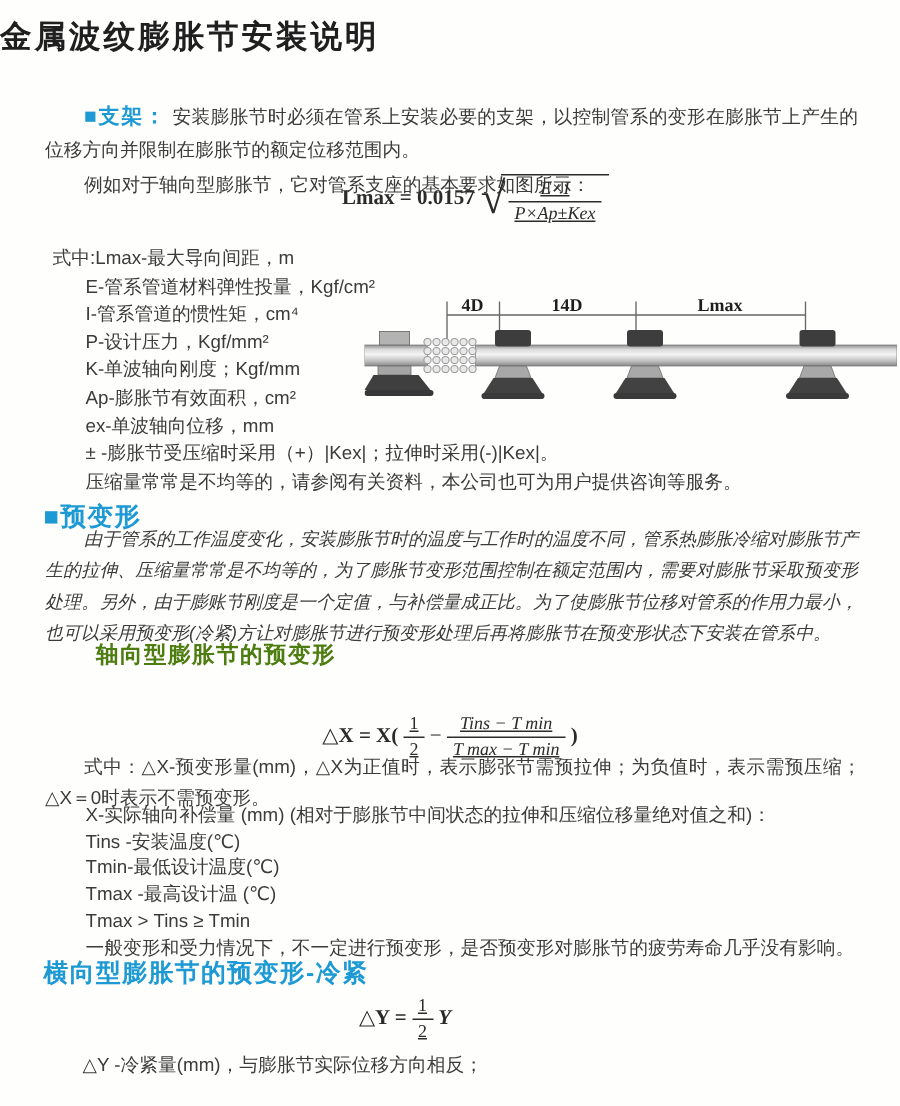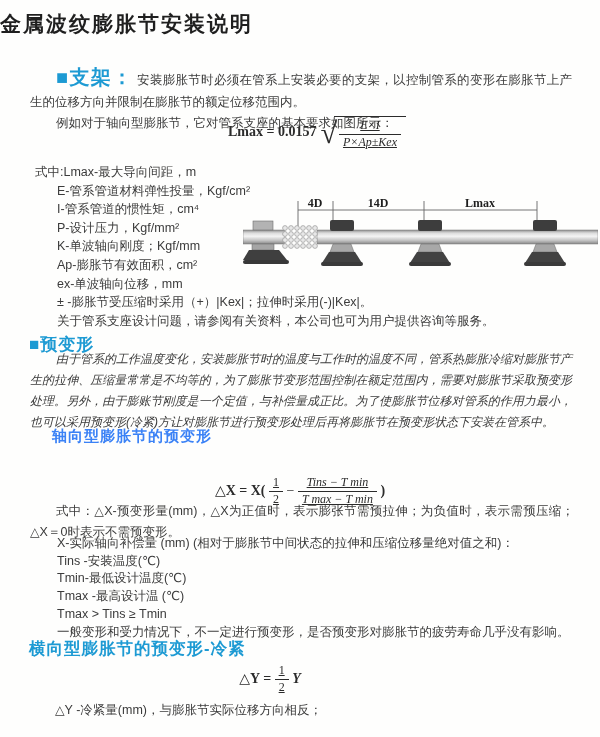--- a/index.html
+++ b/index.html
@@ -13,21 +13,21 @@
   .page{position:relative;width:600px;height:737px;background:#fefefd;overflow:hidden;}
 
   .title{
     position:absolute;top:10px;left:0;width:100%;
     text-align:left;font-size:21px;font-weight:bold;color:#1f1f1f;
     letter-spacing:2px;
   }
 
   .p-body{font-size:12.5px;line-height:22px;text-align:justify;}
   .p1{position:absolute;top:53px;left:30px;width:542px;text-indent:26px;}
-  .p1 .sec-head{font-size:20px;font-weight:bold;color:#1d9ad3;letter-spacing:1px;}
+  .p1 .sec-head{font-size:14px;font-weight:bold;color:#1d9ad3;letter-spacing:1px;}
   .p2{position:absolute;top:99px;left:30px;width:542px;text-indent:26px;}
 
   
   .formula{font-family:"Liberation Serif","DejaVu Serif",serif;color:#2b2b2b;}
   .f1{position:absolute;top:116px;left:0;width:100%;text-align:center;font-size:14px;font-weight:bold;padding-left:17px;}
   .rad{font-size:30px;font-weight:400;line-height:1;vertical-align:middle;margin:0 -3px 0 4px;}
   .root{display:inline-block;vertical-align:middle;border-top:1.6px solid #2b2b2b;padding:2px 5px 0;}
   .frac{display:inline-block;vertical-align:middle;text-align:center;font-weight:normal;font-size:12px;text-decoration:underline;}
   .frac .fn{display:block;padding:0 4px 1px;border-bottom:1.2px solid #2b2b2b;line-height:1.15;}
   .frac .fd{display:block;padding:1px 4px 0;line-height:1.15;}
@@ -35,21 +35,21 @@
 
   .defs{position:absolute;top:163px;left:35px;width:560px;}
   .defline{font-size:12.5px;line-height:18.6px;padding-left:22px;white-space:nowrap;}
   .defline.first{padding-left:0;}
 
   .diagram{position:absolute;left:243px;top:197px;width:355px;height:80px;}
 
   .sec2-head{position:absolute;top:333px;left:29px;font-size:17px;font-weight:bold;color:#1d9ad3;letter-spacing:1px;}
   .sec2-para{position:absolute;top:337px;left:30px;width:542px;font-size:12px;line-height:21px;text-align:justify;text-indent:26px;font-style:italic;}
 
-  .axial-head{position:absolute;top:427px;left:52px;font-size:15px;font-weight:bold;color:#3b82f6;letter-spacing:1px;}
+  .axial-head{position:absolute;top:427px;left:64px;font-size:15px;font-weight:bold;color:#4d7c0f;letter-spacing:1px;}
   .f2{position:absolute;top:452px;left:0;width:100%;text-align:center;font-size:14px;margin-top:24px;}
   .f2 .lhs,.f2 .rhs{font-weight:bold;}
   .axial-p1{position:absolute;top:488px;left:30px;width:544px;font-size:12.5px;line-height:21px;text-align:justify;text-indent:26px;}
   .axial-defs{position:absolute;top:535px;left:57px;width:520px;}
   .axial-defs div{font-size:12.5px;line-height:17.7px;white-space:nowrap;}
 
   .lateral-head{position:absolute;top:638px;left:29px;font-size:16.5px;font-weight:bold;color:#1d9ad3;letter-spacing:1px;}
   .f3{position:absolute;top:664px;left:0;width:540px;text-align:center;font-size:14px;}
   .f3 .lhs,.f3 .rhs{font-weight:bold;}
   .f3 .rhs{font-style:italic;}
@@ -73,21 +73,21 @@
 
   <div class="defs">
     <div class="defline first">式中:Lmax-最大导向间距，m</div>
     <div class="defline">E-管系管道材料弹性投量，Kgf/cm²</div>
     <div class="defline">I-管系管道的惯性矩，cm⁴</div>
     <div class="defline">P-设计压力，Kgf/mm²</div>
     <div class="defline">K-单波轴向刚度；Kgf/mm</div>
     <div class="defline">Ap-膨胀节有效面积，cm²</div>
     <div class="defline">ex-单波轴向位移，mm</div>
     <div class="defline">± -膨胀节受压缩时采用（+）|Kex|；拉伸时采用(-)|Kex|。</div>
-    <div class="defline">关于管系支座设计问题，请参阅有关资料，本公司也可为用户提供咨询等服务。</div>
+    <div class="defline">压缩量常常是不均等的，请参阅有关资料，本公司也可为用户提供咨询等服务。</div>
   </div>
 
   <svg class="diagram" viewBox="0 0 355 80" xmlns="http://www.w3.org/2000/svg">
     <defs>
       <linearGradient id="pipeGrad" x1="0" y1="0" x2="0" y2="1">
         <stop offset="0" stop-color="#8f8f8f"></stop>
         <stop offset="0.22" stop-color="#dcdcdc"></stop>
         <stop offset="0.45" stop-color="#f4f4f4"></stop>
         <stop offset="0.75" stop-color="#c2c2c2"></stop>
         <stop offset="1" stop-color="#888888"></stop>

